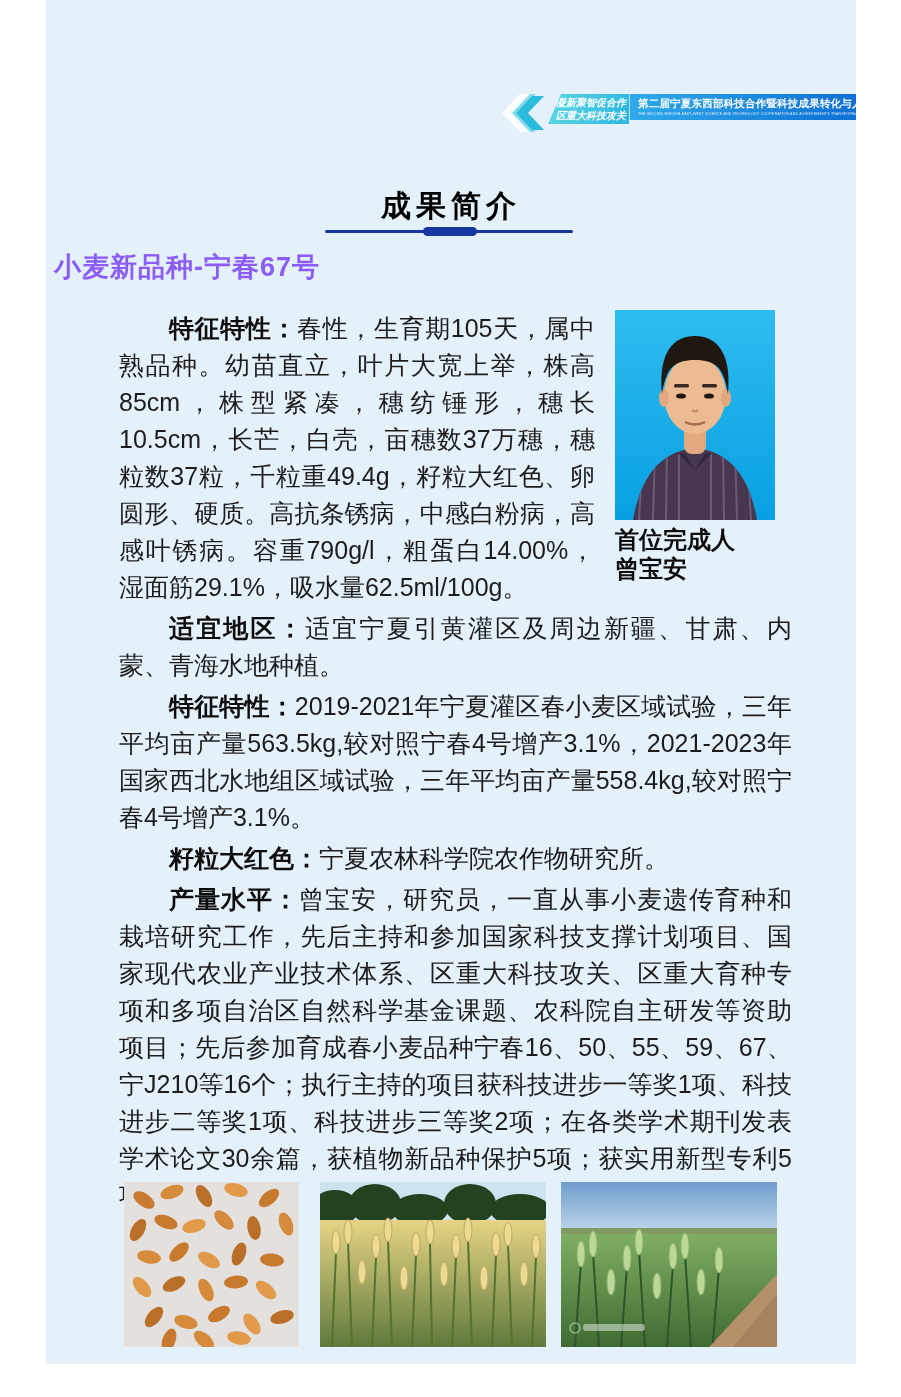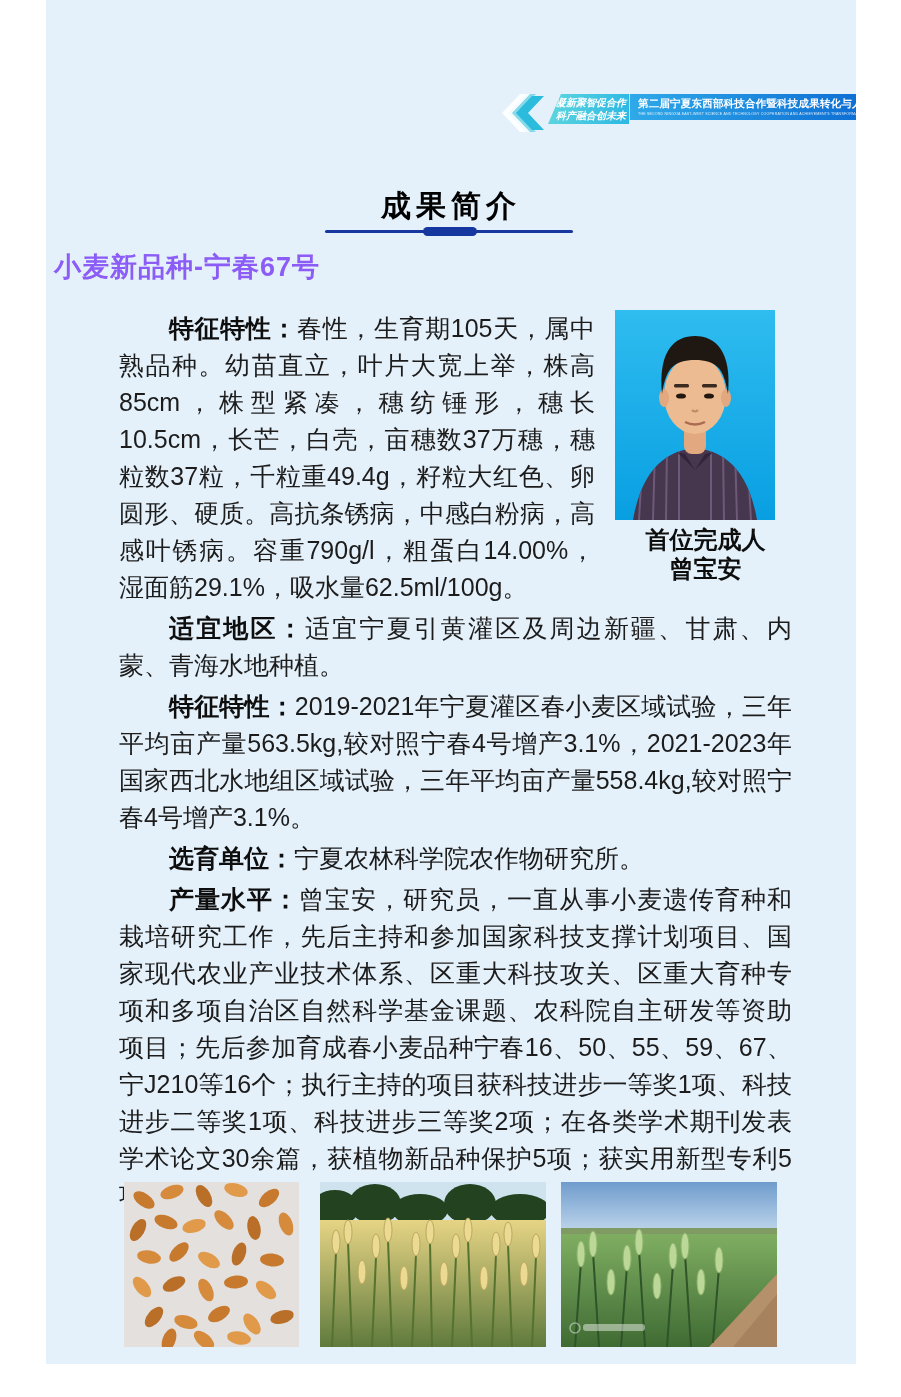--- a/index.html
+++ b/index.html
@@ -29,21 +29,21 @@
   .divider-center{position:absolute;top:227px;left:377px;width:54px;height:9px;background:#16379F;border-radius:5px;}
   .sec-subtitle{position:absolute;top:249px;left:0;width:100%;text-align:left;
       font-size:27px;font-weight:bold;color:#8b5cf6;letter-spacing:1px;margin-left:8px;}
 
   
   .content{position:absolute;top:306px;left:69px;width:681px;font-size:25px;line-height:37px;
       color:#1c1c1c;text-align:justify;}
   .content p{margin:4px;text-indent:2em;}
   .content b{color:#0e0e0e;}
 
-  figure.portrait{float:right;width:181px;margin:4px 0 6px 20px;text-align:center;}
+  figure.portrait{float:right;width:181px;margin:4px 0 6px 20px;text-align:left;}
   .portrait-photo{display:block;width:160px;height:210px;}
   .portrait-caption{font-size:24px;font-weight:bold;line-height:29px;color:#0e0e0e;margin-top:5px;text-indent:0;}
 
   
   .photo-row{position:absolute;top:1182px;left:78px;height:165px;display:flex;}
   .photo{height:165px;overflow:hidden;}
   .photo svg{display:block;}
   .ph1{width:175px;margin-right:21px;}
   .ph2{width:226px;margin-right:15px;}
   .ph3{width:216px;}
@@ -57,21 +57,21 @@
     <div class="banner">
       <div class="chevrons">
         <svg width="50" height="38" viewBox="0 0 50 38">
           <polygon points="28,0 10,19 28,38 38,38 20,19 38,0" fill="#35C4DC" opacity=".55"></polygon>
           <polygon points="22,0 4,19 22,38 32,38 14,19 32,0" fill="#fff" opacity=".9"></polygon>
           <polygon points="34,2 18,19 34,36 46,36 30,19 46,2" fill="#2BBBDD"></polygon>
         </svg>
       </div>
       <div class="slogan-box">
         <span>凝新聚智促合作</span>
-        <span>科产融合创未来</span>
+        <span>区重大科技攻关</span>
       </div>
       <div class="title-box">
         <span class="conf-title">第二届宁夏东西部科技合作暨科技成果转化与人才交流大会</span>
         <span class="conf-sub">THE SECOND NINGXIA EAST-WEST SCIENCE AND TECHNOLOGY COOPERATION AND ACHIEVEMENTS TRANSFORMATION AND TALENT EXCHANGE CONFERENCE</span>
       </div>
     </div>
 
     <div class="sec-title">成果简介</div>
     <div class="divider"></div>
     <div class="divider-center"></div>
@@ -117,21 +117,21 @@
         </svg>
         <figcaption class="portrait-caption">
           <div>首位完成人</div>
           <div>曾宝安</div>
         </figcaption>
       </figure>
 
       <p><b>特征特性：</b><span>春性，生育期105天，属中熟品种。幼苗直立，叶片大宽上举，株高85cm，株型紧凑，穗纺锤形，穗长10.5cm，长芒，白壳，亩穗数37万穗，穗粒数37粒，千粒重49.4g，籽粒大红色、卵圆形、硬质。高抗条锈病，中感白粉病，高感叶锈病。容重790g/l，粗蛋白14.00%，湿面筋29.1%，吸水量62.5ml/100g。</span></p>
       <p><b>适宜地区：</b><span>适宜宁夏引黄灌区及周边新疆、甘肃、内蒙、青海水地种植。</span></p>
       <p><b>特征特性：</b><span>2019-2021年宁夏灌区春小麦区域试验，三年平均亩产量563.5kg,较对照宁春4号增产3.1%，2021-2023年国家西北水地组区域试验，三年平均亩产量558.4kg,较对照宁春4号增产3.1%。</span></p>
-      <p><b>选育单位：</b><span>宁夏农林科学院农作物研究所。</span></p>
+      <p><b>籽粒大红色：</b><span>宁夏农林科学院农作物研究所。</span></p>
       <p><b>产量水平：</b><span>曾宝安，研究员，一直从事小麦遗传育种和栽培研究工作，先后主持和参加国家科技支撑计划项目、国家现代农业产业技术体系、区重大科技攻关、区重大育种专项和多项自治区自然科学基金课题、农科院自主研发等资助项目；先后参加育成春小麦品种宁春16、50、55、59、67、宁J210等16个；执行主持的项目获科技进步一等奖1项、科技进步二等奖1项、科技进步三等奖2项；在各类学术期刊发表学术论文30余篇，获植物新品种保护5项；获实用新型专利5项。</span></p>
     </div>
 
     <div class="photo-row">
       <div class="photo ph1">
         <svg width="175" height="165" viewBox="0 0 175 165">
           <rect width="175" height="165" fill="#DAD6D3"></rect>
           <rect width="175" height="165" fill="#ffffff" opacity=".25"></rect>
           <g>
             <ellipse cx="20" cy="18" rx="12" ry="6.5" fill="#C7792E" transform="rotate(35 20 18)"></ellipse>

